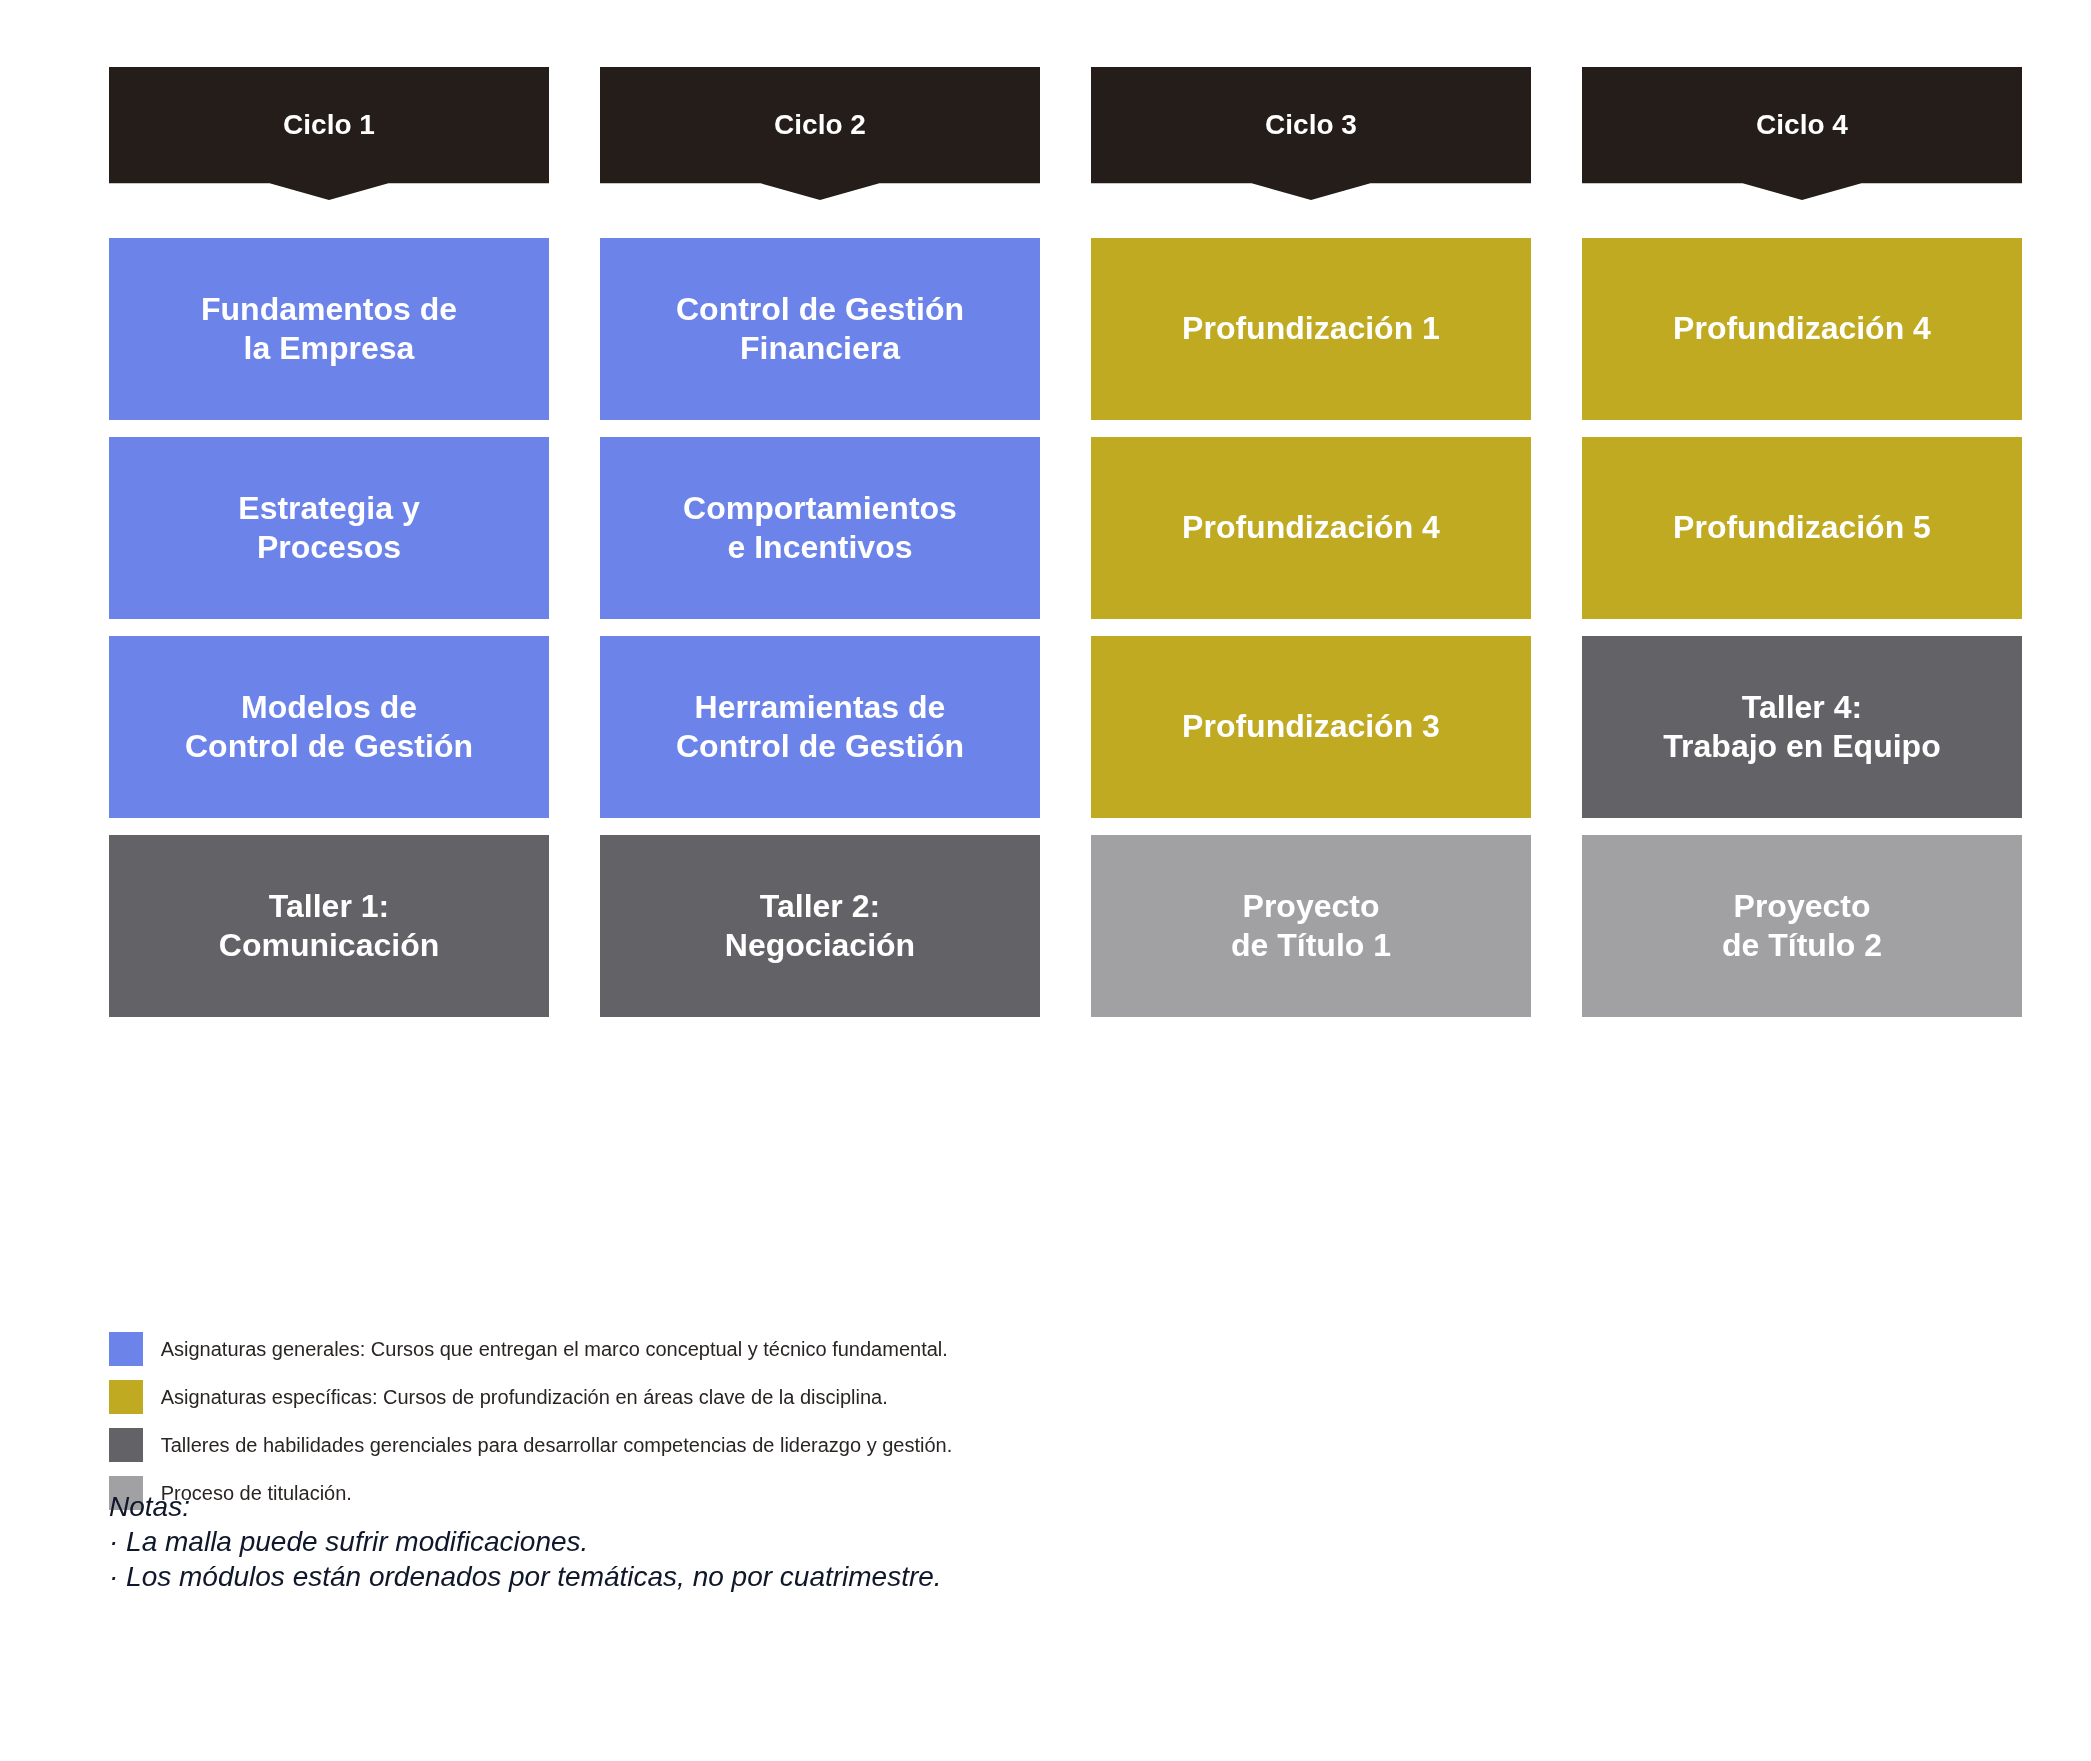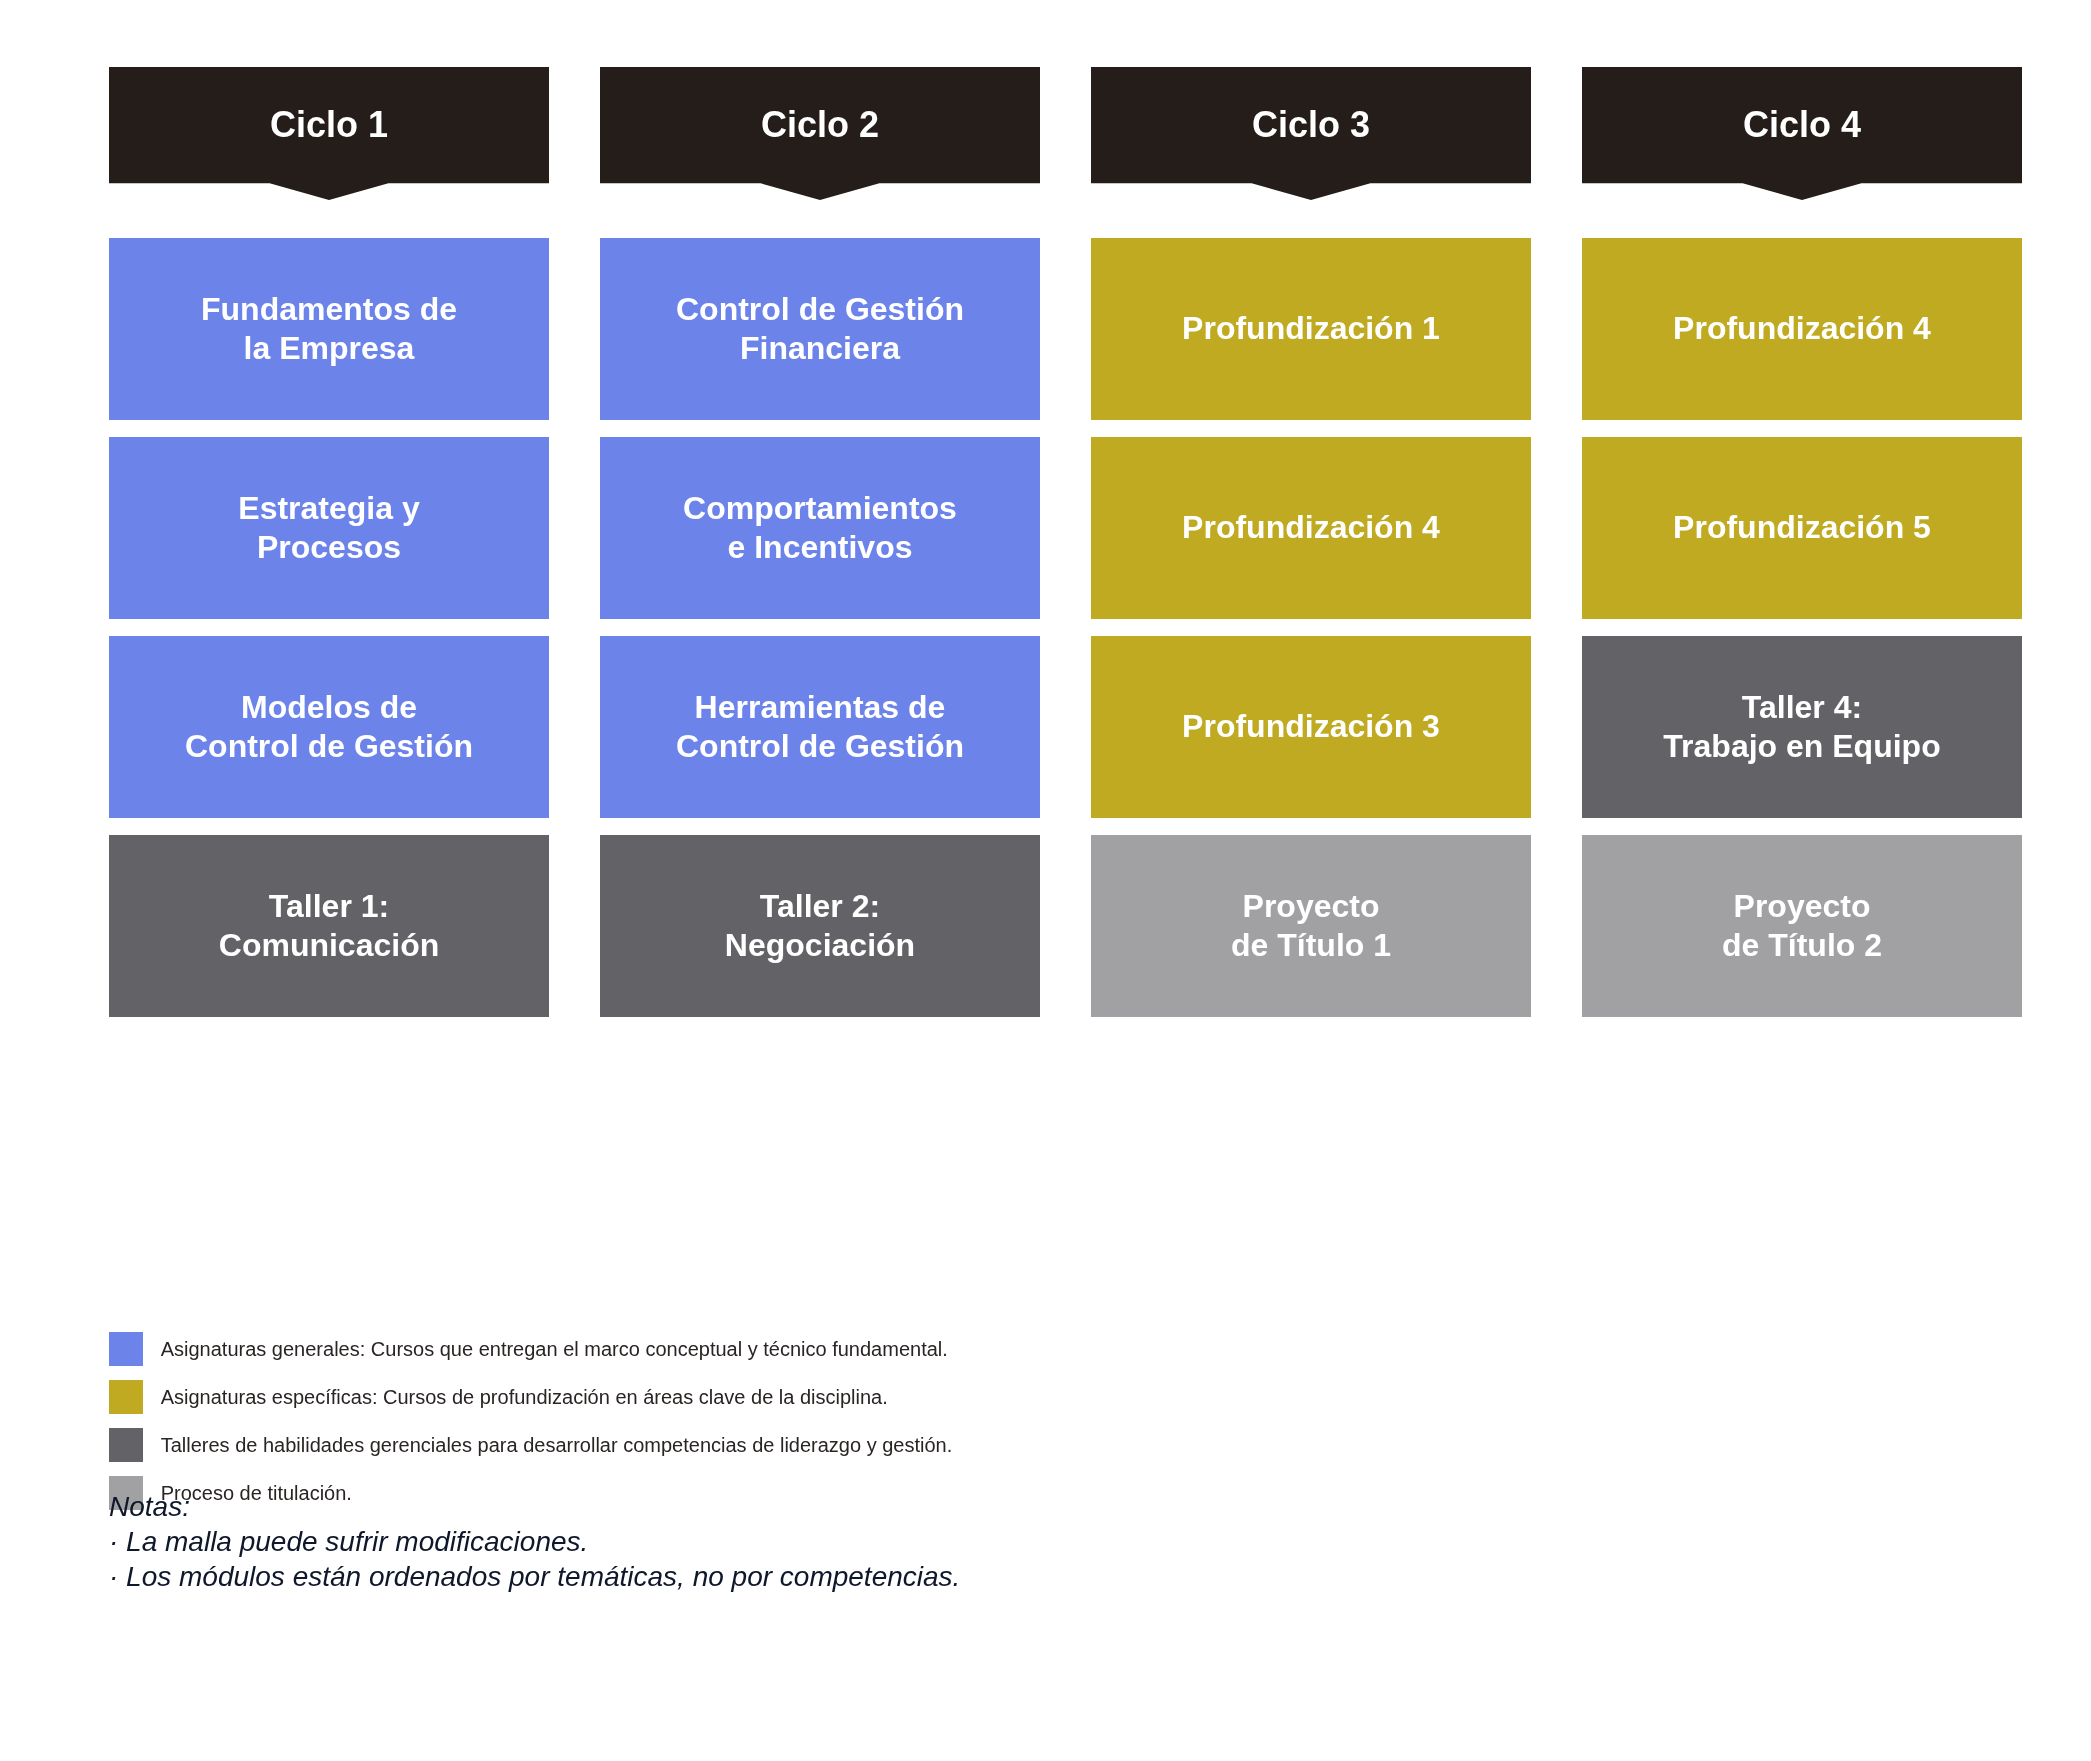--- a/index.html
+++ b/index.html
@@ -32,21 +32,21 @@
   .cycle-header {
     height: 133px;                 
     background: var(--c-header, #241d19);
     clip-path: polygon(0 0, 100% 0, 100% 87.4%, 63.5% 87.4%, 50% 100%, 36.5% 87.4%, 0 87.4%);
     display: flex;
     align-items: center;
     justify-content: center;
     padding-bottom: 17px;
     box-sizing: border-box;
     color: #ffffff;
-    font-size: 36px;
+    font-size: 28px;
     font-weight: 700;
     margin-bottom: 20.5px;
   }
   .course-box {
     height: 182px;
     margin-top: 17px;
     display: flex;
     align-items: center;
     justify-content: center;
     text-align: center;
@@ -177,17 +177,17 @@
     </div>
     <div class="legend-item">
       <div class="legend-swatch titulacion"></div>
       <div class="legend-text">Proceso de titulación.</div>
     </div>
   </div>
 
   <div class="notes">
     <div>Notas:</div>
     <div>· La malla puede sufrir modificaciones.</div>
-    <div>· Los módulos están ordenados por temáticas, no por competencias.</div>
+    <div>· Los módulos están ordenados por temáticas, no por cuatrimestre.</div>
   </div>
 
 </div>
 
 
 </body></html>

